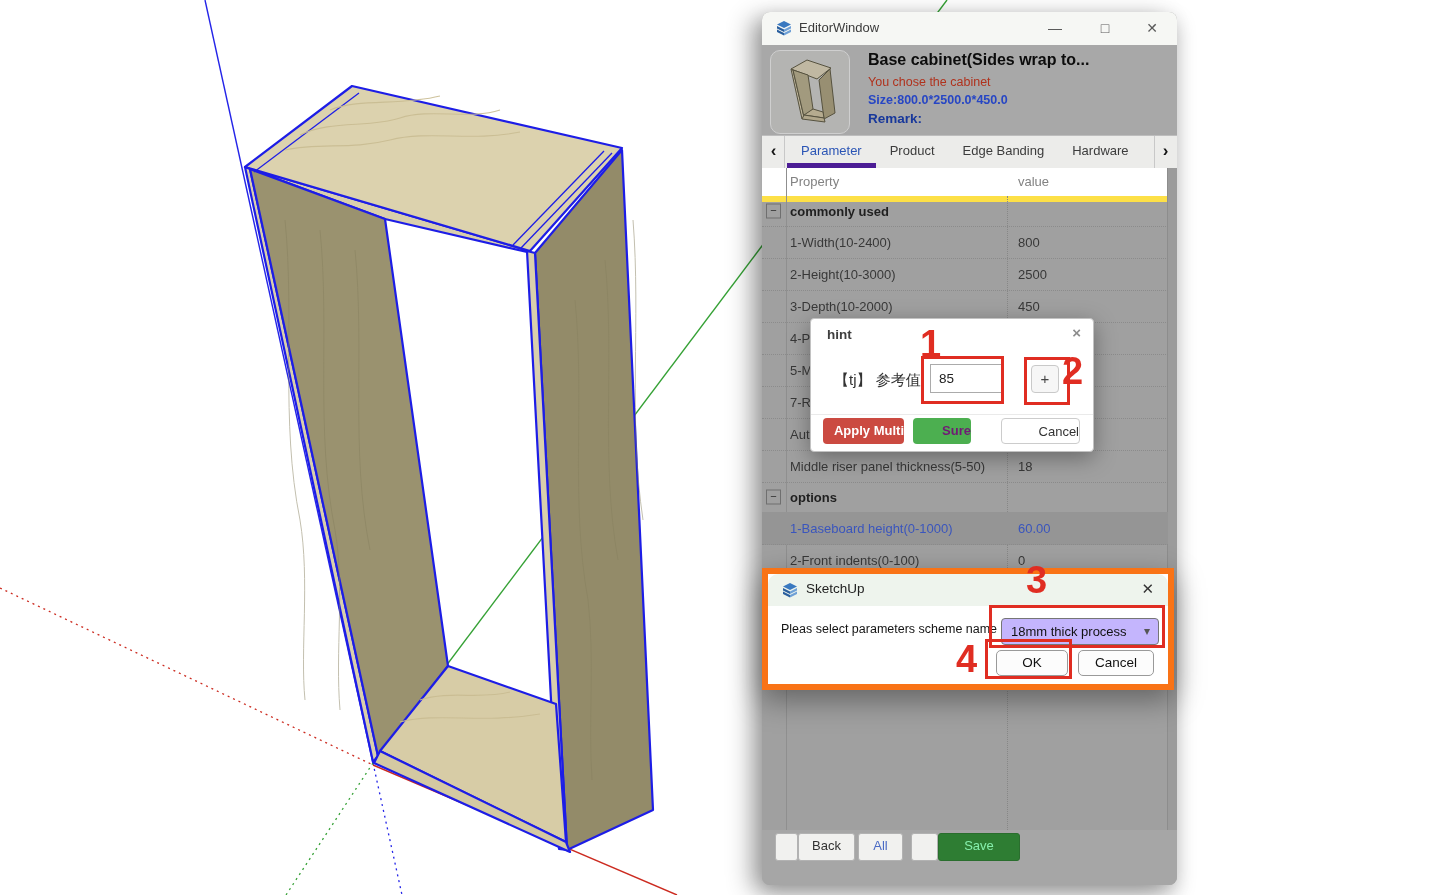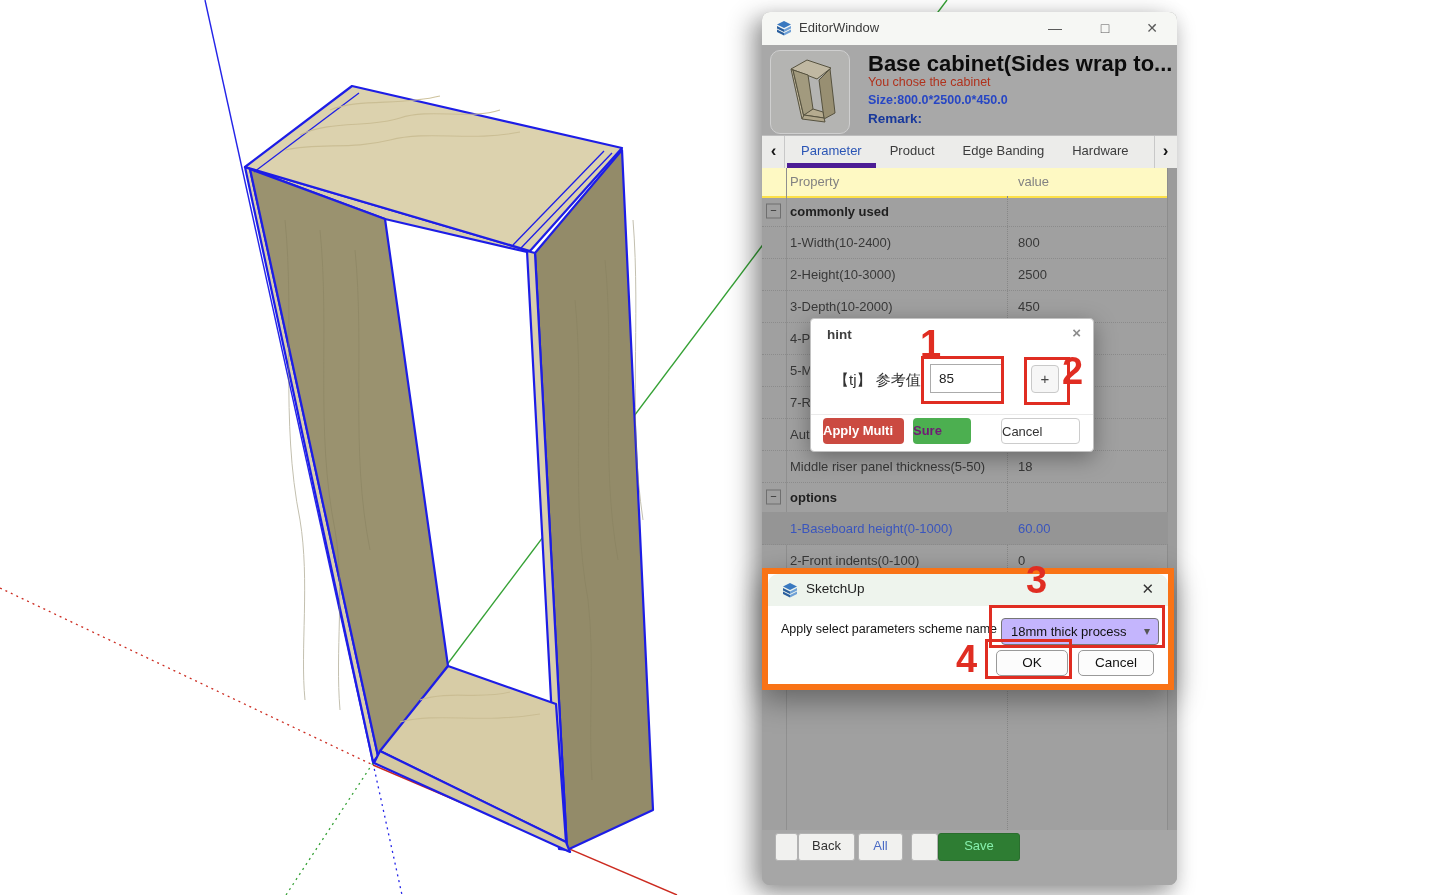--- a/index.html
+++ b/index.html
@@ -14,38 +14,38 @@
   .titlebar{position:absolute;left:0;top:0;right:0;height:33px;background:#f6f7f4;
        border-radius:8px 8px 0 0;border-bottom:1px solid #b5b5b5}
   .wtitle{position:absolute;left:37px;top:8px;font-size:13px;color:#3b3b3b}
   .wctl{position:absolute;top:4px;width:30px;height:25px;text-align:center;line-height:25px;
        color:#5a5a5a;font-size:14px;cursor:default}
   .logo{position:absolute;left:14px;top:8px;width:16px;height:16px}
 
   .header{position:absolute;left:0;top:33px;right:0;height:90px;background:#a8a8a8}
   .thumb{position:absolute;left:8px;top:5px;width:78px;height:82px;background:#b4b4b2;
        border:1px solid #cfcfcf;border-radius:10px;overflow:hidden}
-  .htitle{position:absolute;left:106px;top:6px;font-size:22px;font-weight:bold;color:#0c0c0c;white-space:nowrap}
+  .htitle{position:absolute;left:106px;top:6px;font-size:16px;font-weight:bold;color:#0c0c0c;white-space:nowrap}
   .hred{position:absolute;left:106px;top:30px;font-size:12.5px;font-weight:normal;color:#b0321d}
   .hsize{position:absolute;left:106px;top:48px;font-size:12.5px;font-weight:bold;color:#2746c4}
   .hremark{position:absolute;left:106px;top:66px;font-size:13.5px;font-weight:bold;color:#18389b}
 
   .tabbar{position:absolute;left:0;top:123px;right:0;height:33px;background:#ececea;
        border-top:1px solid #bdbdbd;border-bottom:1px solid #bfbfbf}
   .chev{position:absolute;top:0;width:21px;height:32px;line-height:30px;text-align:center;
        font-weight:bold;font-size:17px;color:#141414}
   .chev.l{left:1px;border-right:1px solid #c8c8c8}
   .chev.r{right:1px;border-left:1px solid #c8c8c8}
   .tabs{position:absolute;left:25px;right:23px;top:0;bottom:0;display:flex;overflow:hidden}
   .tab{padding:0 14px;line-height:29px;font-size:13px;color:#3c3c3c;white-space:nowrap}
   .tab.active{color:#2b55b5;border-bottom:6px solid #4c1d95}
 
   .table{position:absolute;left:0;top:156px;right:0;height:662px;background:#a0a0a0;
        border-bottom:1px solid #949494;overflow:hidden}
-  .thead{position:absolute;left:0;right:9px;top:0;height:28px;background:#fef9c3;border-bottom:2px solid #fde047}
+  .thead{position:absolute;left:0;right:9px;top:0;height:28px;background:#ffffff;border-bottom:6px solid #fde047}
   .hc{position:absolute;top:6px;font-size:13px;color:#828282}
   .gutterline{position:absolute;left:24px;top:0;bottom:0;border-left:1px solid #8f8f8f}
   .vdots{position:absolute;left:245px;top:28px;bottom:0;border-left:1px dotted #878787}
   .scrollstrip{position:absolute;right:0;width:9px;top:0;bottom:0;background:#9b9b9b;border-left:1px solid #8d8d8d}
   .trow{position:absolute;left:0;right:9px;height:32px;border-bottom:1px dotted #8b8b8b}
   .trow .c1{position:absolute;left:28px;top:50%;transform:translateY(-50%);font-size:13px;color:#383838;white-space:nowrap}
   .trow .c2{position:absolute;left:256px;top:50%;transform:translateY(-50%);font-size:13px;color:#383838}
   .trow.section .c1{font-weight:bold;color:#1f1f1f}
   .collapse{position:absolute;left:4px;top:50%;transform:translateY(-50%);width:13px;height:13px;
        border:1px solid #6f6f6f;line-height:11px;text-align:center;font-size:11px;color:#2e2e2e}
@@ -60,21 +60,21 @@
   .hint{position:absolute;left:810px;top:318px;width:282px;height:132px;background:#fff;
        border:1px solid #c2c2c2;border-radius:4px;z-index:20;box-shadow:0 6px 22px rgba(0,0,0,.35)}
   .hint-title{position:absolute;left:16px;top:8px;font-size:13.5px;font-weight:bold;color:#3f3f3f}
   .hint-close{position:absolute;right:12px;top:5px;color:#8d8d8d;font-size:15px;font-weight:bold}
   .hint-label{position:absolute;left:23px;top:52px;font-size:15px;color:#333}
   .hint-input{position:absolute;left:119px;top:45px;width:62px;height:27px;border:1px solid #ababab;
        font-size:13.5px;padding:0 0 0 8px;color:#222;background:#fff;font-family:"Liberation Sans",sans-serif}
   .hint-plus{position:absolute;left:220px;top:46px;width:28px;height:28px;background:#f6f6f6;
        border:1px solid #c9c9c9;border-radius:4px;text-align:center;line-height:26px;font-size:15px;color:#444;box-sizing:border-box}
   .hint-foot{position:absolute;left:0;right:0;top:95px;border-top:1px solid #eaeaea}
-  .hbtn{position:absolute;top:99px;height:26px;border-radius:4px;font-size:13px;text-align:left;line-height:26px;box-sizing:border-box}
+  .hbtn{position:absolute;top:99px;height:26px;border-radius:4px;font-size:13px;text-align:right;line-height:26px;box-sizing:border-box}
 
   
   .skd{position:absolute;left:762px;top:568px;width:400px;height:110px;background:#fff;
        border:6px solid #f97316;border-radius:0;z-index:30;box-shadow:0 10px 28px rgba(0,0,0,.38)}
   .skd-titlebar{position:absolute;left:0;top:0;right:0;height:32px;background:#eef4ed;border-radius:10px 10px 0 0}
   .skd-name{position:absolute;left:38px;top:7px;font-size:13.5px;color:#222}
   .skd-close{position:absolute;right:14px;top:6px;font-size:15px;color:#333}
   .skd-label{position:absolute;left:13px;top:48px;font-size:12.5px;color:#141414}
   .skd-select{position:absolute;left:233px;top:44px;width:158px;height:27px;border:1px solid #767676;
        border-radius:4px;background:#c4b5fd;box-sizing:border-box}
@@ -261,21 +261,21 @@
     <svg class="logo" style="left:14px;top:8px" viewBox="0 0 16 16">
       <polygon points="8,1 15,4.5 8,8 1,4.5" fill="#3a79c0"></polygon>
       <polygon points="1,6 8,9.5 8,12 1,8.5" fill="#2a5f9e"></polygon>
       <polygon points="15,6 8,9.5 8,12 15,8.5" fill="#6fa0d6"></polygon>
       <polygon points="1,9.5 8,13 8,15.5 1,12" fill="#2a5f9e"></polygon>
       <polygon points="15,9.5 8,13 8,15.5 15,12" fill="#6fa0d6"></polygon>
     </svg>
     <span class="skd-name">SketchUp</span>
     <span class="skd-close">✕</span>
   </div>
-  <div class="skd-label">Apply select parameters scheme name</div>
+  <div class="skd-label">Pleas select parameters scheme name</div>
   <div class="skd-select">
     <span class="skd-selval">18mm thick process</span>
     <span class="skd-caret">▾</span>
   </div>
   <div class="skbtn" style="left:228px;width:72px">OK</div>
   <div class="skbtn" style="left:310px;width:76px">Cancel</div>
 </div>
 
 <div class="ann-rect" style="left:921px;top:356px;width:77px;height:42px"></div>
 <div class="ann-num" style="left:920px;top:325px">1</div>

